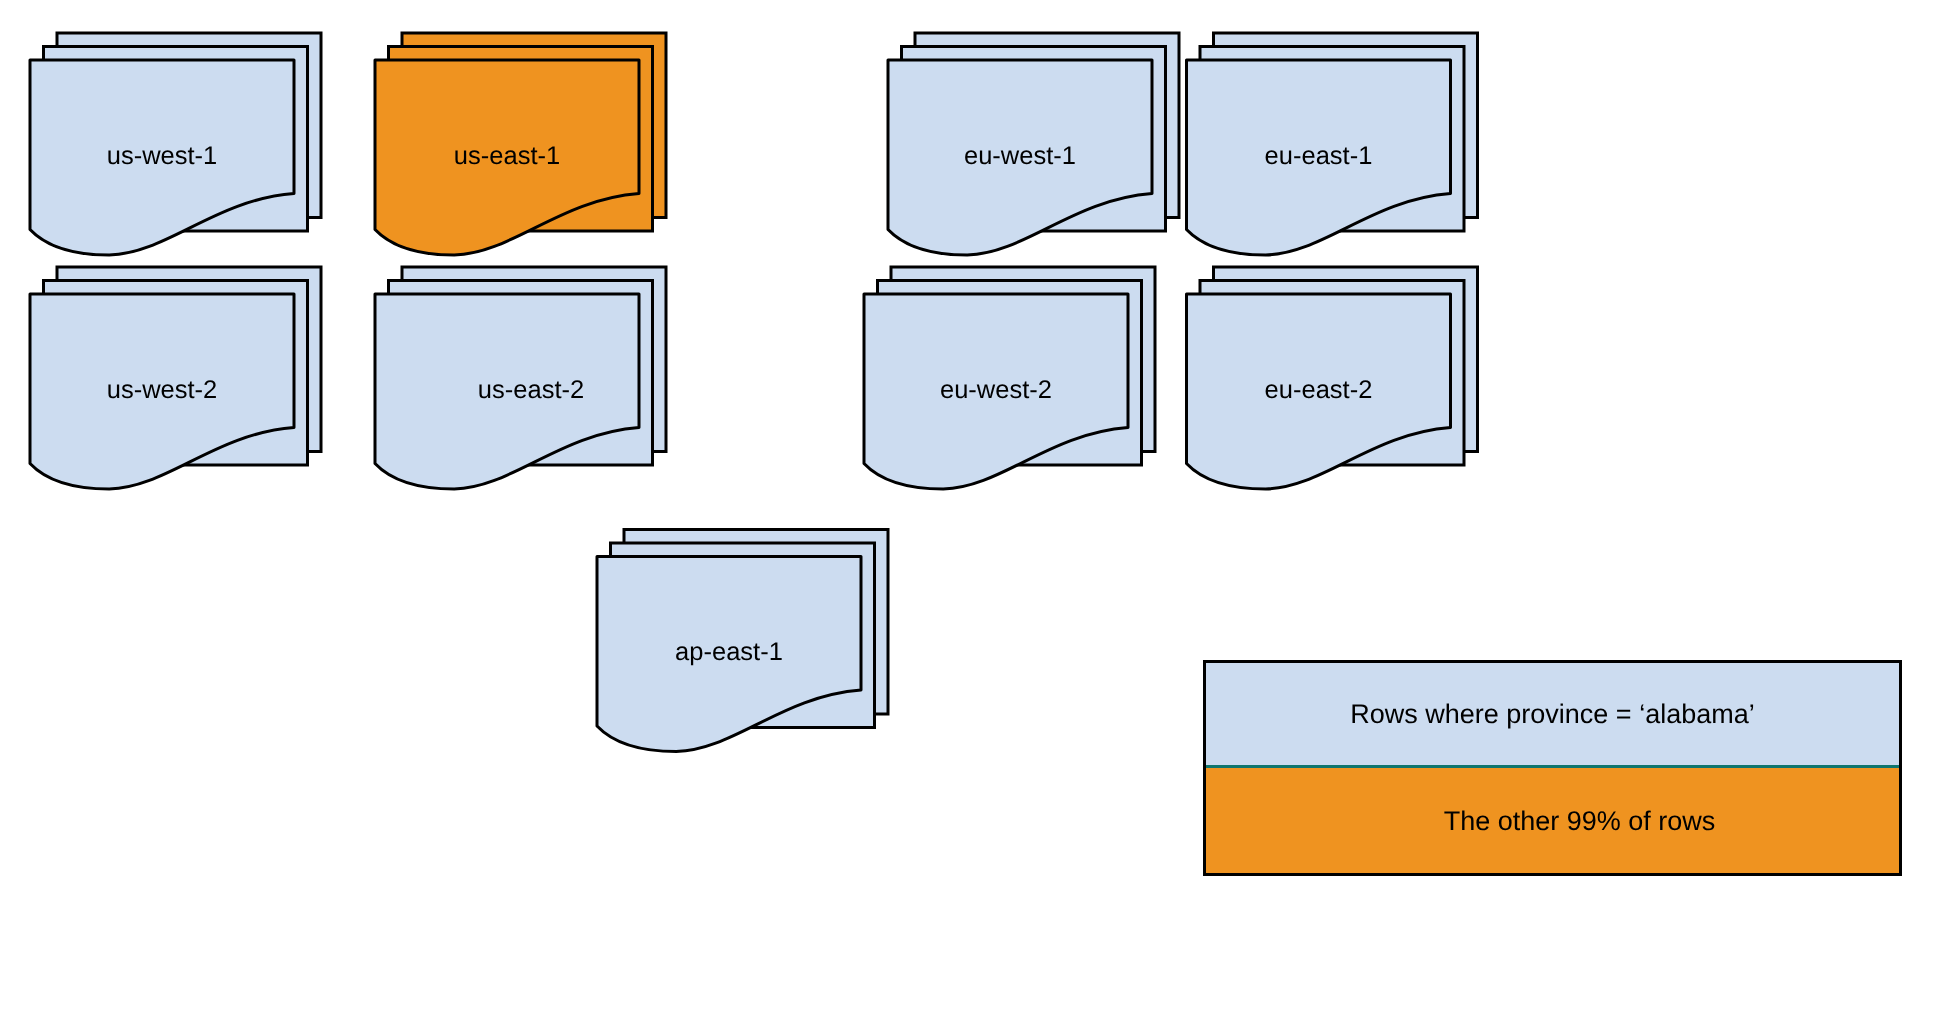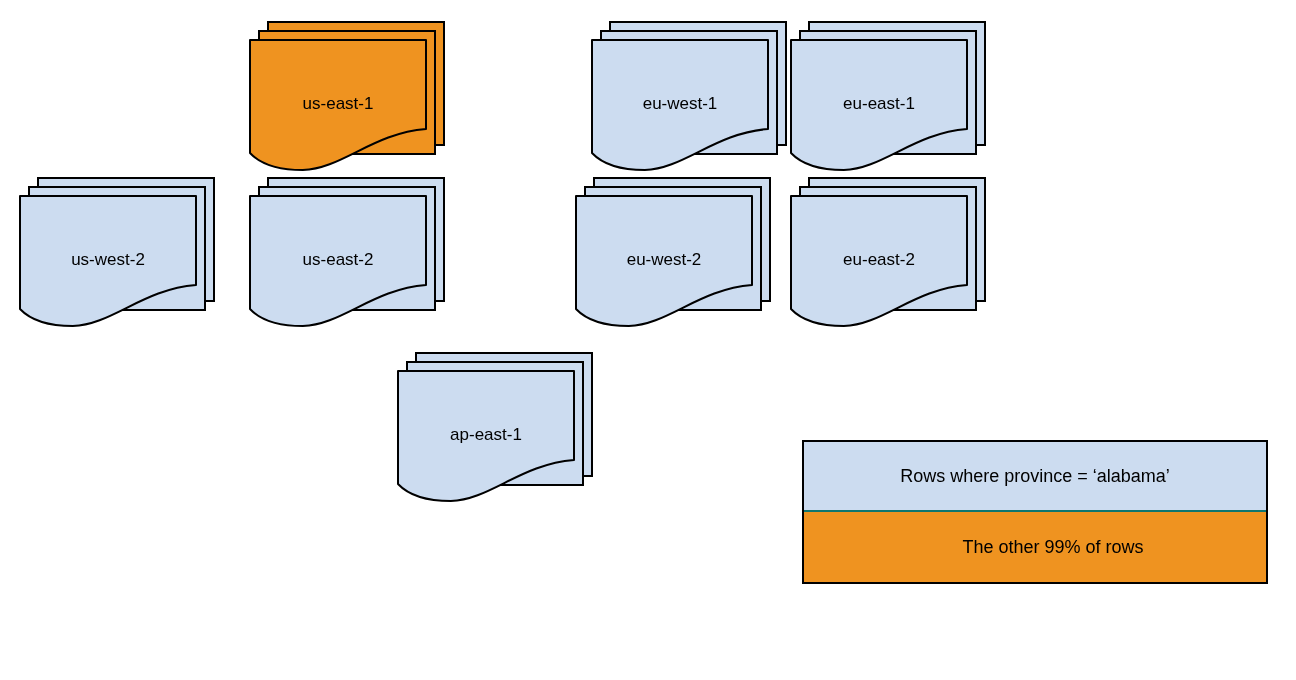--- a/index.html
+++ b/index.html
@@ -55,20 +55,28 @@
     white-space: nowrap;
   }
   .legend-row.top {
     border-bottom: 2px solid #0f766e;
   }
 </style>
 </head>
 <body>
 
 <div id="canvas">
+    <div class="stack" style="left: 20px; top: 22px; width: 198px; height: 157px;">
+      <svg width="198" height="157">
+        <path d="M 0 0 L 176 0 L 176 123 L 0 123 Z" transform="translate(18,0)" fill="#ccdcf0" stroke="#000000" stroke-width="2" stroke-linejoin="miter"></path>
+        <path d="M 0 0 L 176 0 L 176 123 L 0 123 Z" transform="translate(9,9)" fill="#ccdcf0" stroke="#000000" stroke-width="2" stroke-linejoin="miter"></path>
+        <path d="M 0 0 L 176 0 L 176 89 C 123.19999999999999 93 91.52000000000001 129 52.8 130 C 31.68 130 12.32 126 0 113 Z" transform="translate(0,18)" fill="#ccdcf0" stroke="#000000" stroke-width="2" stroke-linejoin="round"></path>
+      </svg>
+      <div class="doc-label" style="left: 0px; top: 72.12px; width: 176px;">us-west-1</div>
+    </div>
     <div class="stack" style="left: 250px; top: 22px; width: 198px; height: 157px;">
       <svg width="198" height="157">
         <path d="M 0 0 L 176 0 L 176 123 L 0 123 Z" transform="translate(18,0)" fill="#ef9320" stroke="#000000" stroke-width="2" stroke-linejoin="miter"></path>
         <path d="M 0 0 L 176 0 L 176 123 L 0 123 Z" transform="translate(9,9)" fill="#ef9320" stroke="#000000" stroke-width="2" stroke-linejoin="miter"></path>
         <path d="M 0 0 L 176 0 L 176 89 C 123.19999999999999 93 91.52000000000001 129 52.8 130 C 31.68 130 12.32 126 0 113 Z" transform="translate(0,18)" fill="#ef9320" stroke="#000000" stroke-width="2" stroke-linejoin="round"></path>
       </svg>
       <div class="doc-label" style="left: 0px; top: 72.12px; width: 176px;">us-east-1</div>
     </div>
     <div class="stack" style="left: 592px; top: 22px; width: 198px; height: 157px;">
       <svg width="198" height="157">
@@ -93,21 +101,21 @@
         <path d="M 0 0 L 176 0 L 176 89 C 123.19999999999999 93 91.52000000000001 129 52.8 130 C 31.68 130 12.32 126 0 113 Z" transform="translate(0,18)" fill="#ccdcf0" stroke="#000000" stroke-width="2" stroke-linejoin="round"></path>
       </svg>
       <div class="doc-label" style="left: 0px; top: 72.12px; width: 176px;">us-west-2</div>
     </div>
     <div class="stack" style="left: 250px; top: 178px; width: 198px; height: 157px;">
       <svg width="198" height="157">
         <path d="M 0 0 L 176 0 L 176 123 L 0 123 Z" transform="translate(18,0)" fill="#ccdcf0" stroke="#000000" stroke-width="2" stroke-linejoin="miter"></path>
         <path d="M 0 0 L 176 0 L 176 123 L 0 123 Z" transform="translate(9,9)" fill="#ccdcf0" stroke="#000000" stroke-width="2" stroke-linejoin="miter"></path>
         <path d="M 0 0 L 176 0 L 176 89 C 123.19999999999999 93 91.52000000000001 129 52.8 130 C 31.68 130 12.32 126 0 113 Z" transform="translate(0,18)" fill="#ccdcf0" stroke="#000000" stroke-width="2" stroke-linejoin="round"></path>
       </svg>
-      <div class="doc-label" style="left: 0px; top: 72.12px; width: 176px;">us-east-2</div>
+      <div class="doc-label" style="left: 0px; top: 72.12px; width: 176px; padding-left: 16px;">us-east-2</div>
     </div>
     <div class="stack" style="left: 576px; top: 178px; width: 198px; height: 157px;">
       <svg width="198" height="157">
         <path d="M 0 0 L 176 0 L 176 123 L 0 123 Z" transform="translate(18,0)" fill="#ccdcf0" stroke="#000000" stroke-width="2" stroke-linejoin="miter"></path>
         <path d="M 0 0 L 176 0 L 176 123 L 0 123 Z" transform="translate(9,9)" fill="#ccdcf0" stroke="#000000" stroke-width="2" stroke-linejoin="miter"></path>
         <path d="M 0 0 L 176 0 L 176 89 C 123.19999999999999 93 91.52000000000001 129 52.8 130 C 31.68 130 12.32 126 0 113 Z" transform="translate(0,18)" fill="#ccdcf0" stroke="#000000" stroke-width="2" stroke-linejoin="round"></path>
       </svg>
       <div class="doc-label" style="left: 0px; top: 72.12px; width: 176px;">eu-west-2</div>
     </div>
     <div class="stack" style="left: 791px; top: 178px; width: 198px; height: 157px;">

